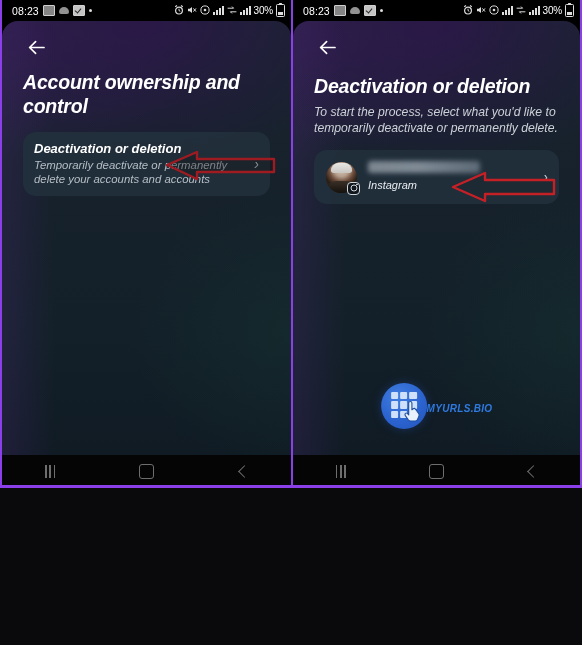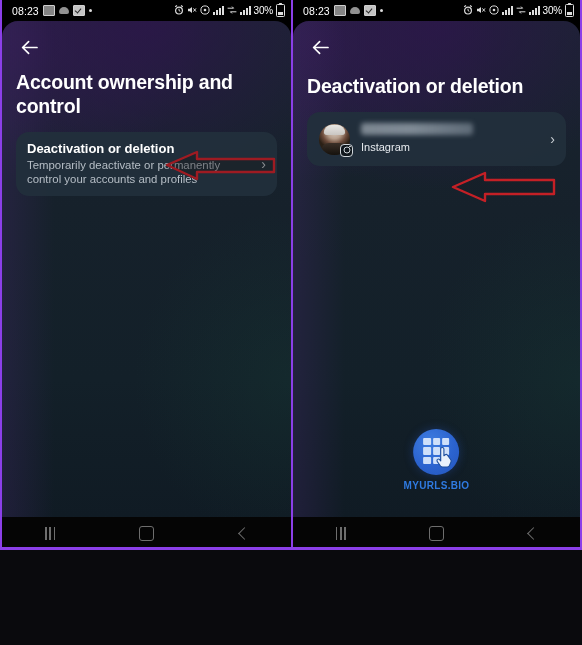--- a/index.html
+++ b/index.html
@@ -20,21 +20,21 @@
     width: 582px;
     height: 645px;
     background: #0a0a0d;
     display: flex;
   }
 
   
   .panel {
     position: relative;
     width: 291px;
-    height: 550px;
+    height: 488px;
     overflow: hidden;
     background: #000;
     box-sizing: border-box;
   }
   .panel-left  { border-left: 2px solid #8b3fe8; }
   .panel-right { border-left: 2px solid #8b3fe8; border-right: 2px solid #8b3fe8; }
 
   .phone-screen {
     position: absolute;
     left: 0; right: 0;
@@ -123,22 +123,23 @@
   .content {
     position: relative;
     flex: 1 1 auto;
     background:
       radial-gradient(120% 55% at 50% 0%, rgba(44,22,74,0.85) 0%, rgba(20,28,38,0) 62%),
       radial-gradient(90% 40% at 8% 4%, rgba(60,28,96,0.55) 0%, rgba(20,28,38,0) 70%),
       radial-gradient(80% 50% at 100% 72%, rgba(22,58,52,0.35) 0%, rgba(20,28,38,0) 68%),
       linear-gradient(180deg, #1a2430 0%, #16212b 38%, #132029 72%, #101b24 100%);
     border-radius: 16px 16px 0 0;
     overflow: hidden;
-    padding: 0 14px;
+    padding: 0 21px;
     box-sizing: border-box;
+    font-style: italic;
   }
   .content::after {
     content: "";
     position: absolute; inset: 0;
     background: linear-gradient(90deg, rgba(70,40,110,0.30) 0%, rgba(0,0,0,0) 18%);
     pointer-events: none;
   }
 
   .backbtn {
     margin-top: 13px;
@@ -281,21 +282,20 @@
   .anno svg { display: block; }
 
   
   .watermark {
     position: absolute;
     left: 50%;
     transform: translateX(-50%);
     bottom: 26px;
     z-index: 7;
     display: flex;
-    flex-direction: column;
     align-items: center;
     pointer-events: none;
   }
   .wm-circle {
     width: 46px; height: 46px;
     border-radius: 50%;
     background: radial-gradient(circle at 38% 30%, #3f7de0 0%, #2b63cf 55%, #2455bb 100%);
     position: relative;
     box-shadow: 0 0 10px rgba(40,90,200,0.35);
   }
@@ -434,21 +434,21 @@
             <path d="M16 7.5H2M7.6 1.6 1.6 7.5l6 5.9" fill="none" stroke="#ffffff" stroke-width="1.7" stroke-linecap="round" stroke-linejoin="round"></path>
           </svg>
         </div>
 
         <div class="page-title title-lg">Account ownership and control</div>
 
         <div class="card">
           <div class="card-row">
             <div class="card-text">
               <div class="card-title">Deactivation or deletion</div>
-              <div class="card-desc">Temporarily deactivate or permanently control your accounts and profiles</div>
+              <div class="card-desc">Temporarily deactivate or permanently delete your accounts and accounts</div>
             </div>
             <div class="chev">›</div>
           </div>
         </div>
 
         <div class="anno" style="left:163px; top:128px;">
           <svg width="112" height="32" viewBox="0 0 112 32">
             <path d="M2 16 L32 3 L32 10 L109 10 L109 23 L32 23 L32 30 Z" fill="rgba(20,16,18,0.35)" stroke="#9e1b22" stroke-width="2.4" stroke-linejoin="round"></path>
           </svg>
         </div>
@@ -531,20 +531,21 @@
 
       <div class="content">
 
         <div class="backbtn">
           <svg width="17" height="15" viewBox="0 0 17 15">
             <path d="M16 7.5H2M7.6 1.6 1.6 7.5l6 5.9" fill="none" stroke="#ffffff" stroke-width="1.7" stroke-linecap="round" stroke-linejoin="round"></path>
           </svg>
         </div>
 
         <div class="page-title title-md">Deactivation or deletion</div>
+        <div class="page-sub">To start the process, select what you'd like to temporarily deactivate or permanently delete.</div>
 
         <div class="card">
           <div class="acct-row">
             <div class="avatar-wrap">
               <div class="avatar"></div>
               <div class="ig-badge"></div>
             </div>
             <div class="acct-text">
               <div class="blur-name"></div>
               <div class="acct-sub">Instagram</div>

